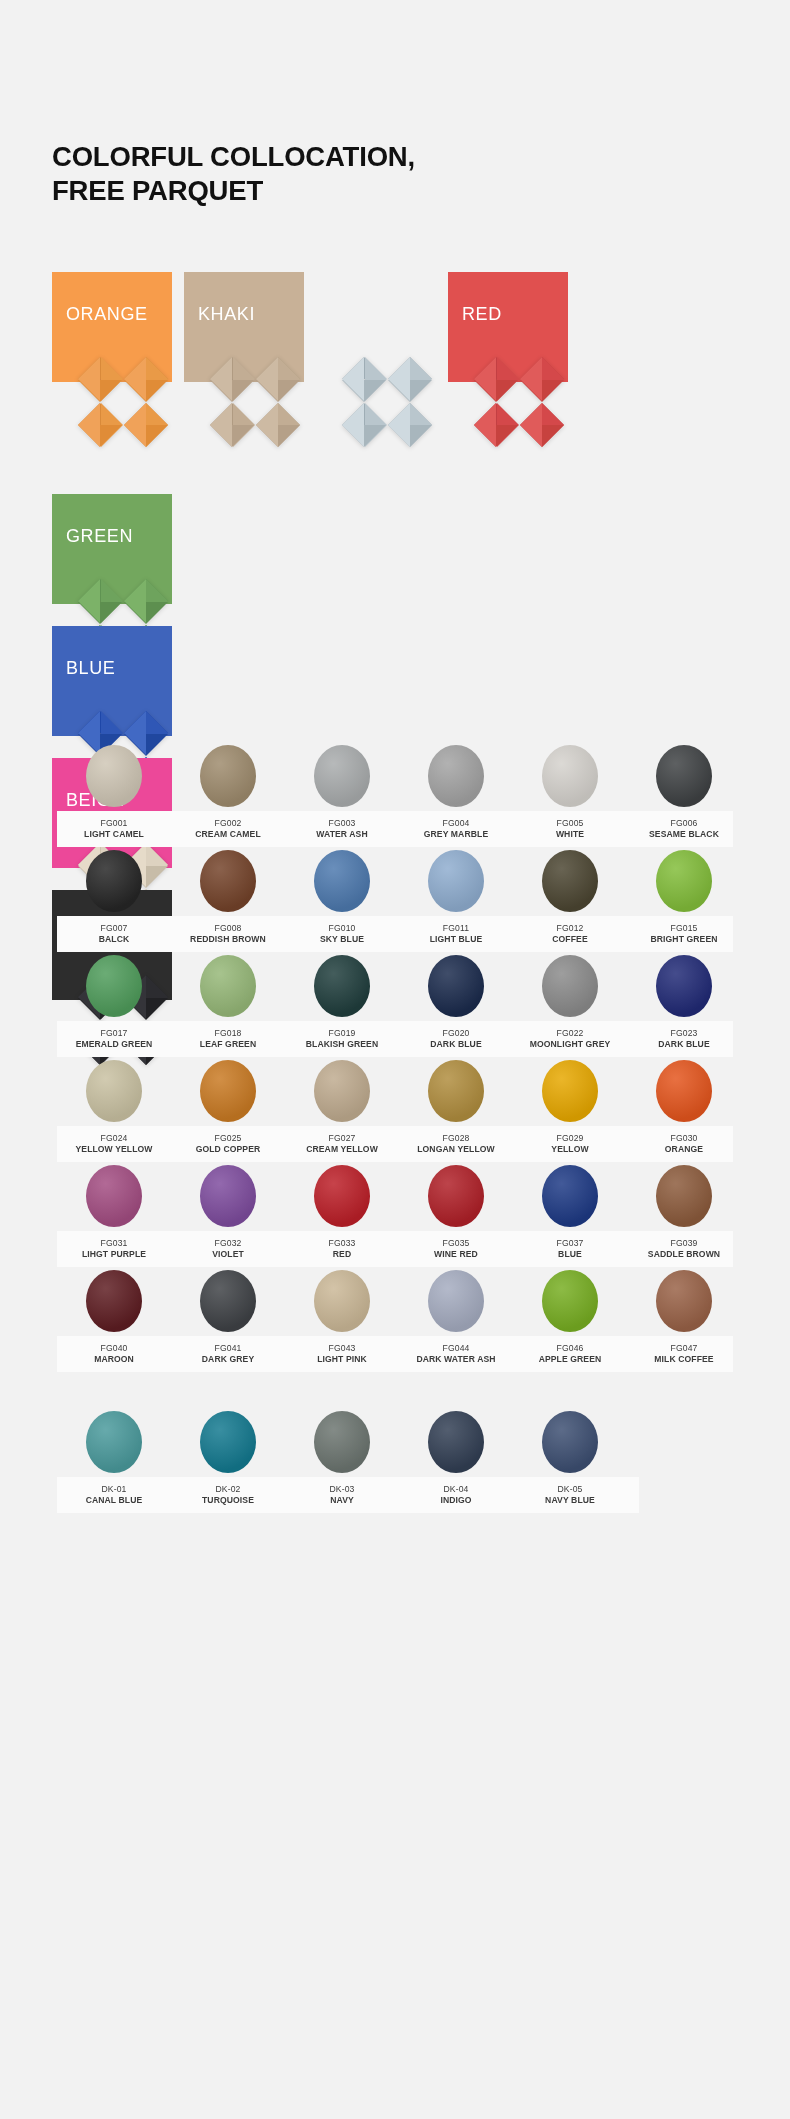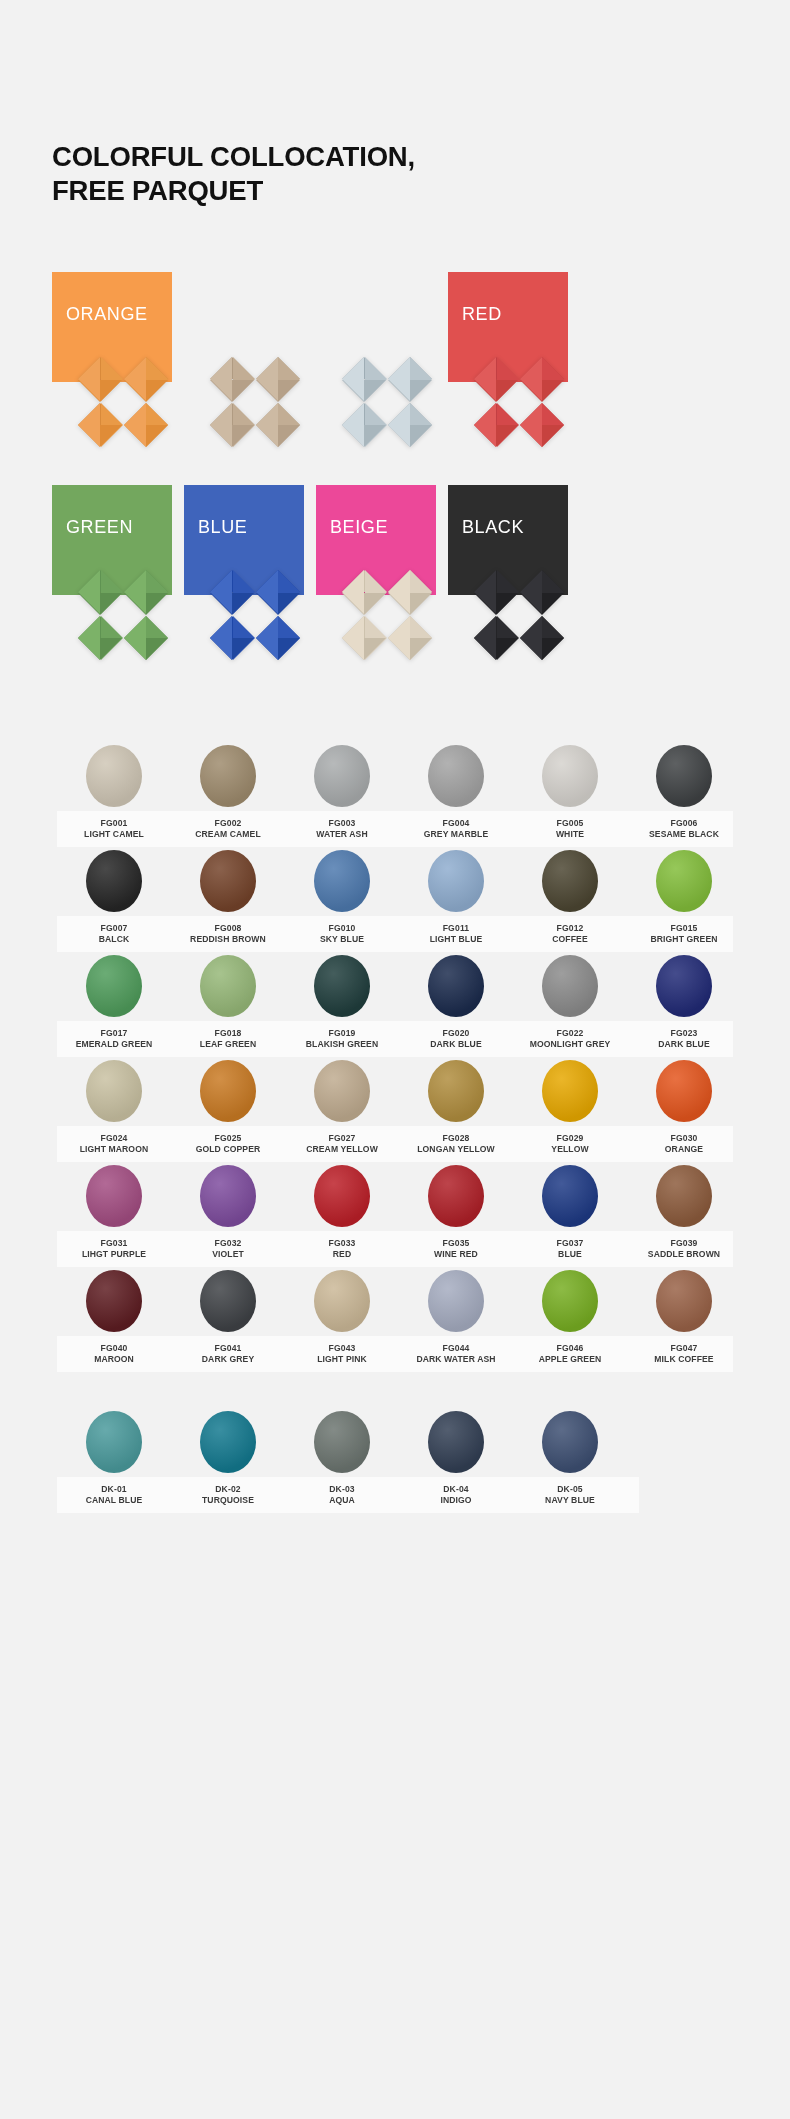--- a/index.html
+++ b/index.html
@@ -39,21 +39,21 @@
   
   .hero { position: absolute; left: 0; top: 272px; width: 790px; }
   .hero-row {
     position: relative;
     display: flex;
     gap: 12px;
     padding-left: 52px;
     padding-right: 52px;
     height: 212px;
   }
-  .hero-row.second { margin-top: 1px; }
+  .hero-row.second { margin-top: 10px; flex-direction: column; }
   .hero-cell {
     position: relative;
     width: 120px;
     flex: 0 0 120px;
   }
   .swatch-bg {
     position: relative;
     width: 120px;
     height: 110px;
     overflow: hidden;
@@ -132,21 +132,21 @@
   }
   .label-cell {
     flex: 0 0 114px;
     text-align: center;
     line-height: 1.25;
   }
   .lbl-code {
     display: block;
     font-size: 8.6px;
     color: #3b3b3b;
-    font-weight: bold;
+    font-weight: normal;
     letter-spacing: 0.15px;
   }
   .lbl-name {
     display: block;
     font-size: 8.6px;
     color: #3b3b3b;
     font-weight: bold;
     letter-spacing: 0.1px;
     white-space: nowrap;
   }
@@ -192,20 +192,23 @@
             </div>
             <div class="pyr" style="--c1: #d98a3a; --c2: #e99a47; --c3: #e08c37; --c4: #f0a259;">
               <i class="f-top"></i>
               <i class="f-right"></i>
               <i class="f-bottom"></i>
               <i class="f-left"></i>
             </div>
           </div>
         </div>
         <div class="hero-cell">
+          <div class="swatch-bg" style="background: rgb(200, 177, 151);">
+            <div class="swatch-name">KHAKI</div>
+          </div>
           <div class="panel">
             <div class="pyr" style="--c1: #b09b82; --c2: #c2ad94; --c3: #b5a088; --c4: #cdbaa3;">
               <i class="f-top"></i>
               <i class="f-right"></i>
               <i class="f-bottom"></i>
               <i class="f-left"></i>
             </div>
             <div class="pyr" style="--c1: #b09b82; --c2: #c2ad94; --c3: #b5a088; --c4: #cdbaa3;">
               <i class="f-top"></i>
               <i class="f-right"></i>
@@ -576,21 +579,21 @@
           <div class="dot-cell">
             <div class="dot" style="background: radial-gradient(circle at 35% 30%, rgba(255, 255, 255, 0.16), rgba(0, 0, 0, 0.1) 72%) rgb(231, 168, 0);"></div>
           </div>
           <div class="dot-cell">
             <div class="dot" style="background: radial-gradient(circle at 35% 30%, rgba(255, 255, 255, 0.16), rgba(0, 0, 0, 0.1) 72%) rgb(228, 85, 29);"></div>
           </div>
         </div>
         <div class="label-band">
           <div class="label-cell">
             <span class="lbl-code">FG024</span>
-            <span class="lbl-name">LIGHT MAROON</span>
+            <span class="lbl-name">YELLOW YELLOW</span>
           </div>
           <div class="label-cell">
             <span class="lbl-code">FG025</span>
             <span class="lbl-name">GOLD COPPER</span>
           </div>
           <div class="label-cell">
             <span class="lbl-code">FG027</span>
             <span class="lbl-name">CREAM YELLOW</span>
           </div>
           <div class="label-cell">
@@ -726,21 +729,21 @@
             <div class="label-cell">
               <span class="lbl-code">DK-01</span>
               <span class="lbl-name">CANAL BLUE</span>
             </div>
             <div class="label-cell">
               <span class="lbl-code">DK-02</span>
               <span class="lbl-name">TURQUOISE</span>
             </div>
             <div class="label-cell">
               <span class="lbl-code">DK-03</span>
-              <span class="lbl-name">AQUA</span>
+              <span class="lbl-name">NAVY</span>
             </div>
             <div class="label-cell">
               <span class="lbl-code">DK-04</span>
               <span class="lbl-name">INDIGO</span>
             </div>
             <div class="label-cell">
               <span class="lbl-code">DK-05</span>
               <span class="lbl-name">NAVY BLUE</span>
             </div>
           </div>

